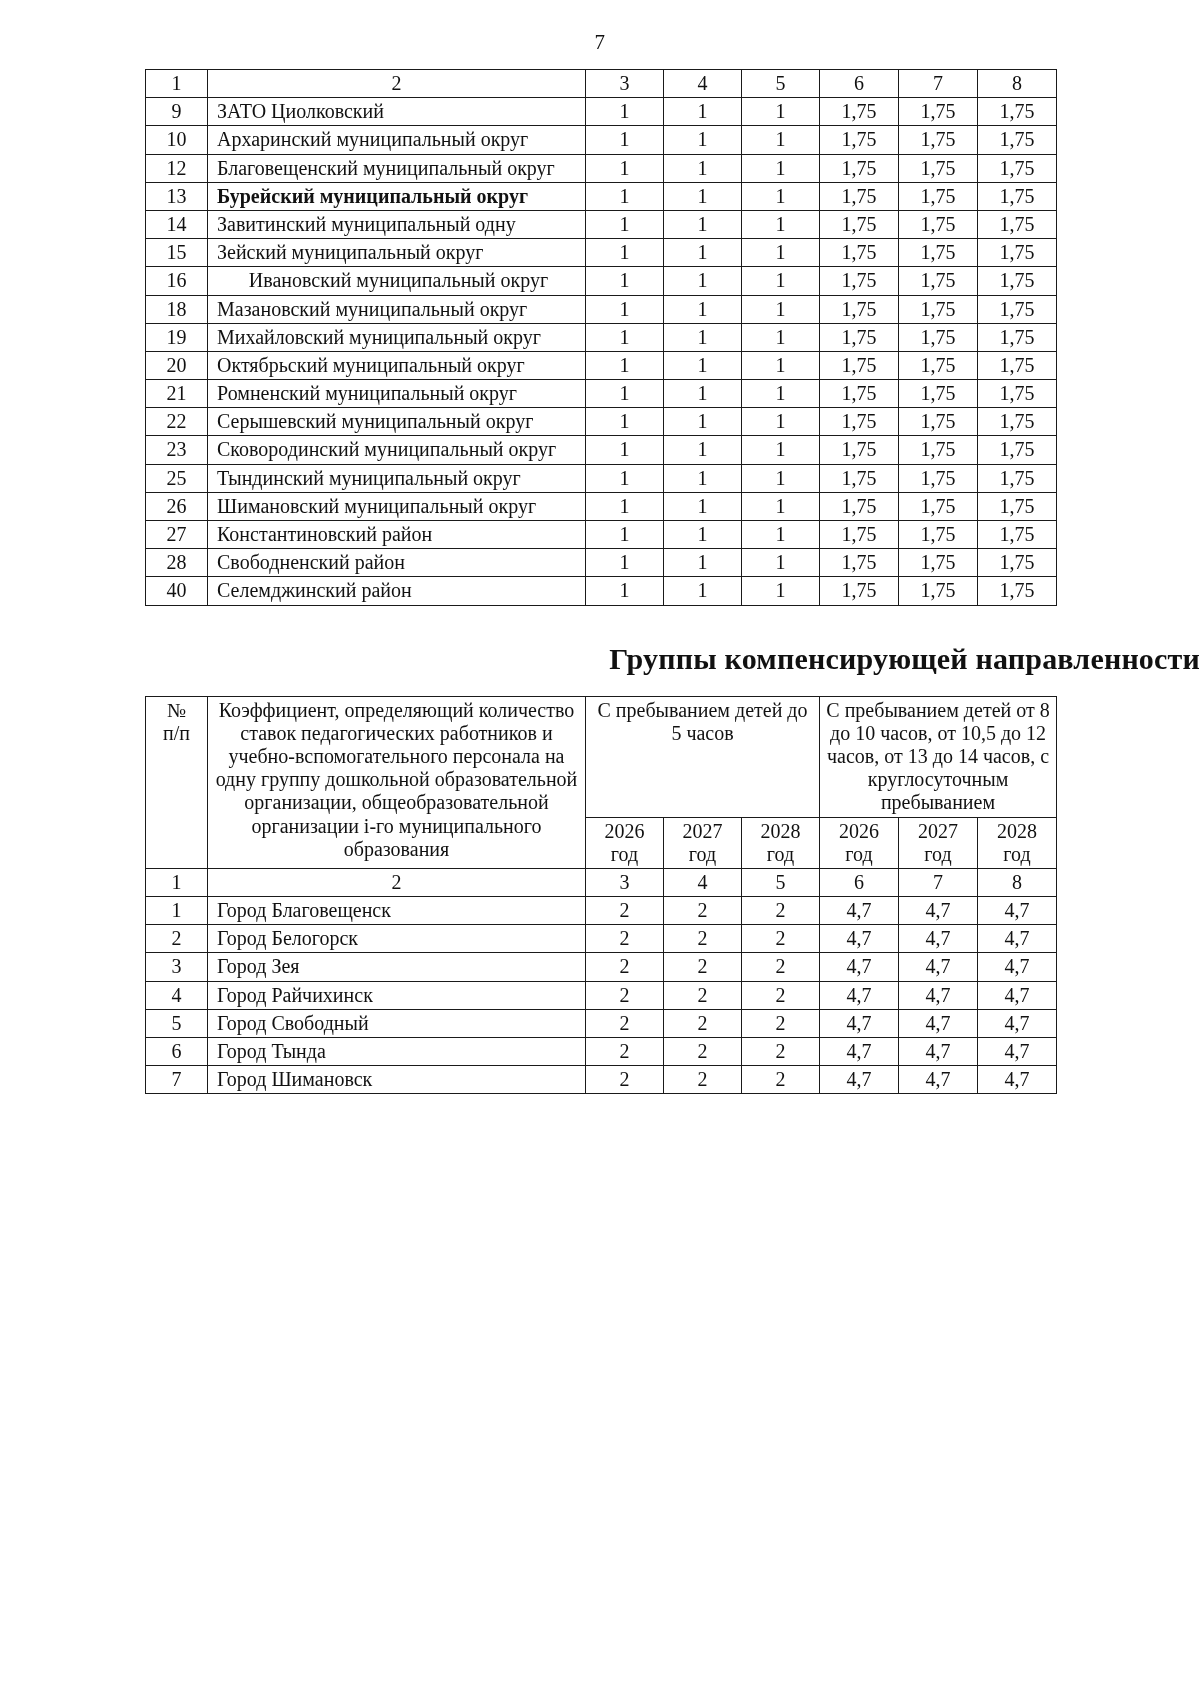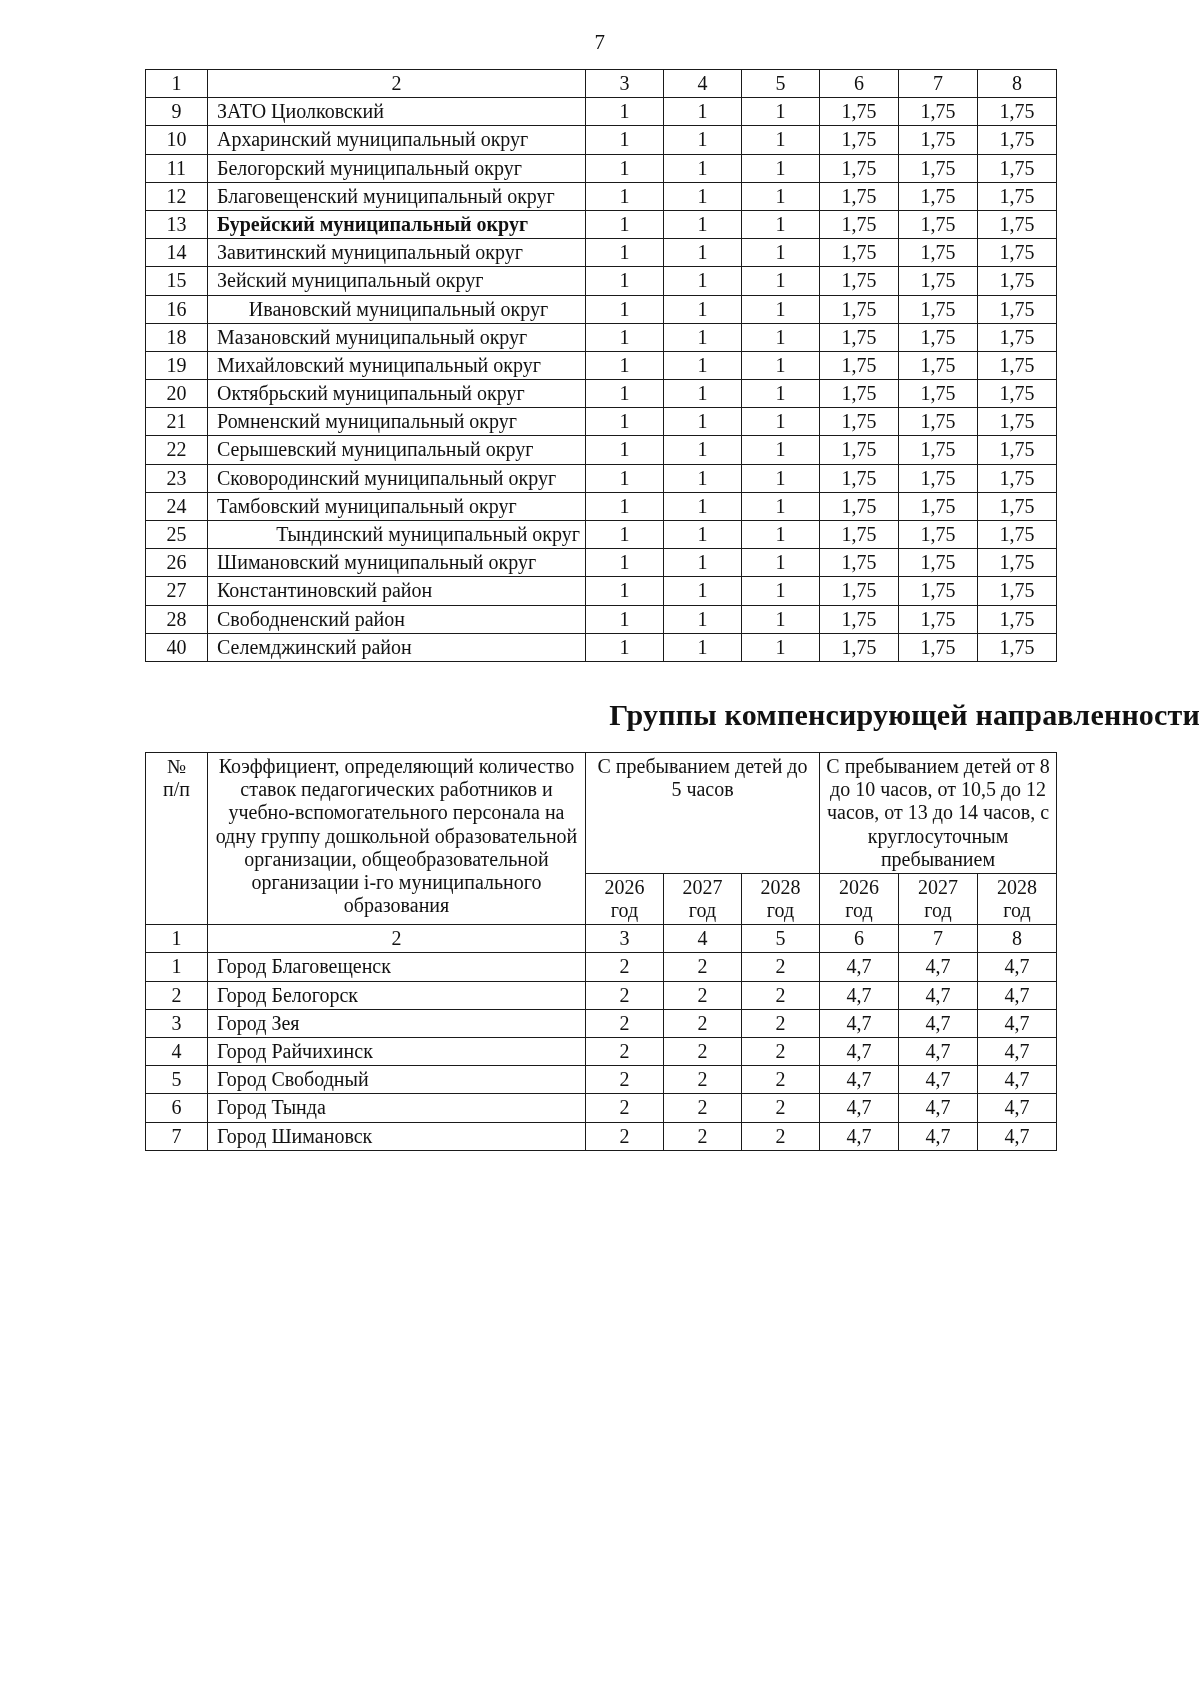--- a/index.html
+++ b/index.html
@@ -126,30 +126,20 @@
             <td class="num-cell num-top">10</td>
             <td style="text-align: left; padding-left: 9px;">Архаринский муниципальный округ</td>
             <td class="val-cell val-low">1</td>
             <td class="val-cell val-low">1</td>
             <td class="val-cell val-low">1</td>
             <td class="val-cell val-low">1,75</td>
             <td class="val-cell val-low">1,75</td>
             <td class="val-cell val-low">1,75</td>
           </tr>
           <tr>
-            <td class="num-cell num-top">11</td>
-            <td style="text-align: left; padding-left: 9px;">Белогорский муниципальный округ</td>
-            <td class="val-cell val-low">1</td>
-            <td class="val-cell val-low">1</td>
-            <td class="val-cell val-low">1</td>
-            <td class="val-cell val-low">1,75</td>
-            <td class="val-cell val-low">1,75</td>
-            <td class="val-cell val-low">1,75</td>
-          </tr>
-          <tr>
             <td class="num-cell num-top">12</td>
             <td style="text-align: left; padding-left: 9px;">Благовещенский муниципальный округ</td>
             <td class="val-cell val-low">1</td>
             <td class="val-cell val-low">1</td>
             <td class="val-cell val-low">1</td>
             <td class="val-cell val-low">1,75</td>
             <td class="val-cell val-low">1,75</td>
             <td class="val-cell val-low">1,75</td>
           </tr>
           <tr>
@@ -157,21 +147,21 @@
             <td style="text-align: left; padding-left: 9px; font-weight: bold;">Бурейский муниципальный округ</td>
             <td class="val-cell val-low">1</td>
             <td class="val-cell val-low">1</td>
             <td class="val-cell val-low">1</td>
             <td class="val-cell val-low">1,75</td>
             <td class="val-cell val-low">1,75</td>
             <td class="val-cell val-low">1,75</td>
           </tr>
           <tr>
             <td class="num-cell num-top">14</td>
-            <td style="text-align: left; padding-left: 9px;">Завитинский муниципальный округ</td>
+            <td style="text-align: left; padding-left: 9px;">Завитинский муниципальный одну</td>
             <td class="val-cell val-low">1</td>
             <td class="val-cell val-low">1</td>
             <td class="val-cell val-low">1</td>
             <td class="val-cell val-low">1,75</td>
             <td class="val-cell val-low">1,75</td>
             <td class="val-cell val-low">1,75</td>
           </tr>
           <tr>
             <td class="num-cell num-top">15</td>
             <td style="text-align: left; padding-left: 9px;">Зейский муниципальный округ</td>
@@ -246,32 +236,22 @@
             <td class="num-cell num-top">23</td>
             <td style="text-align: left; padding-left: 9px;">Сковородинский муниципальный округ</td>
             <td class="val-cell val-low">1</td>
             <td class="val-cell val-low">1</td>
             <td class="val-cell val-low">1</td>
             <td class="val-cell val-low">1,75</td>
             <td class="val-cell val-low">1,75</td>
             <td class="val-cell val-low">1,75</td>
           </tr>
           <tr>
-            <td class="num-cell num-top">24</td>
-            <td style="text-align: left; padding-left: 9px;">Тамбовский муниципальный округ</td>
-            <td class="val-cell val-low">1</td>
-            <td class="val-cell val-low">1</td>
-            <td class="val-cell val-low">1</td>
-            <td class="val-cell val-low">1,75</td>
-            <td class="val-cell val-low">1,75</td>
-            <td class="val-cell val-low">1,75</td>
-          </tr>
-          <tr>
             <td class="num-cell num-top">25</td>
-            <td style="text-align: right; padding-left: 9px;">Тындинский муниципальный округ</td>
+            <td style="text-align: left; padding-left: 9px;">Тындинский муниципальный округ</td>
             <td class="val-cell val-low">1</td>
             <td class="val-cell val-low">1</td>
             <td class="val-cell val-low">1</td>
             <td class="val-cell val-low">1,75</td>
             <td class="val-cell val-low">1,75</td>
             <td class="val-cell val-low">1,75</td>
           </tr>
           <tr>
             <td class="num-cell num-top">26</td>
             <td style="text-align: left; padding-left: 9px;">Шимановский муниципальный округ</td>

